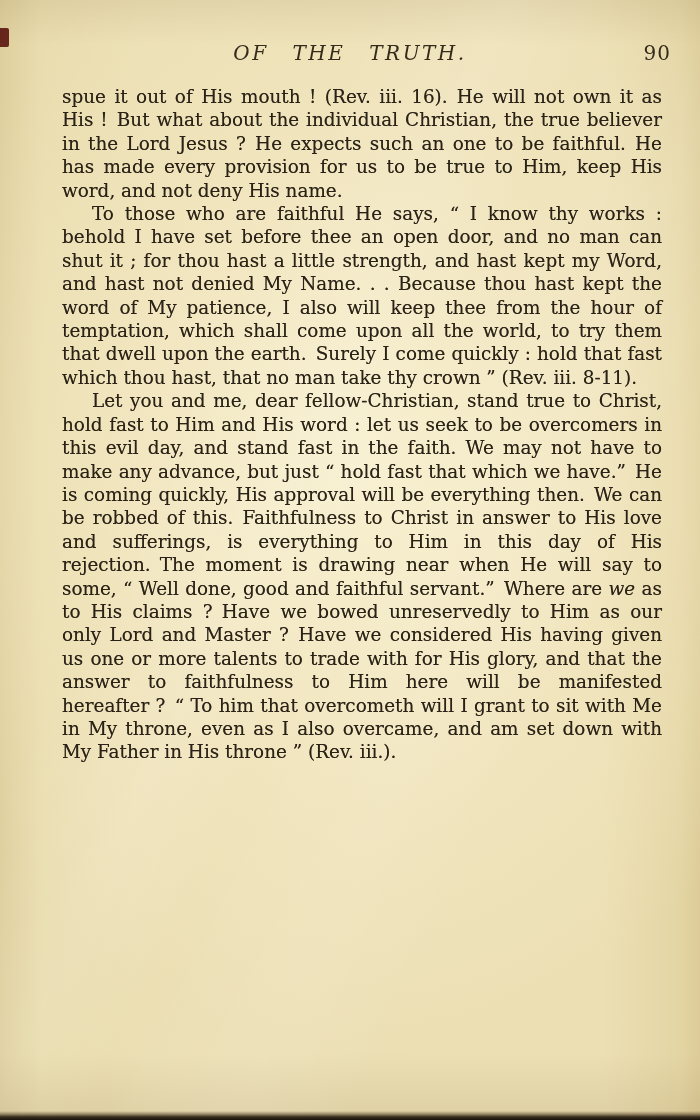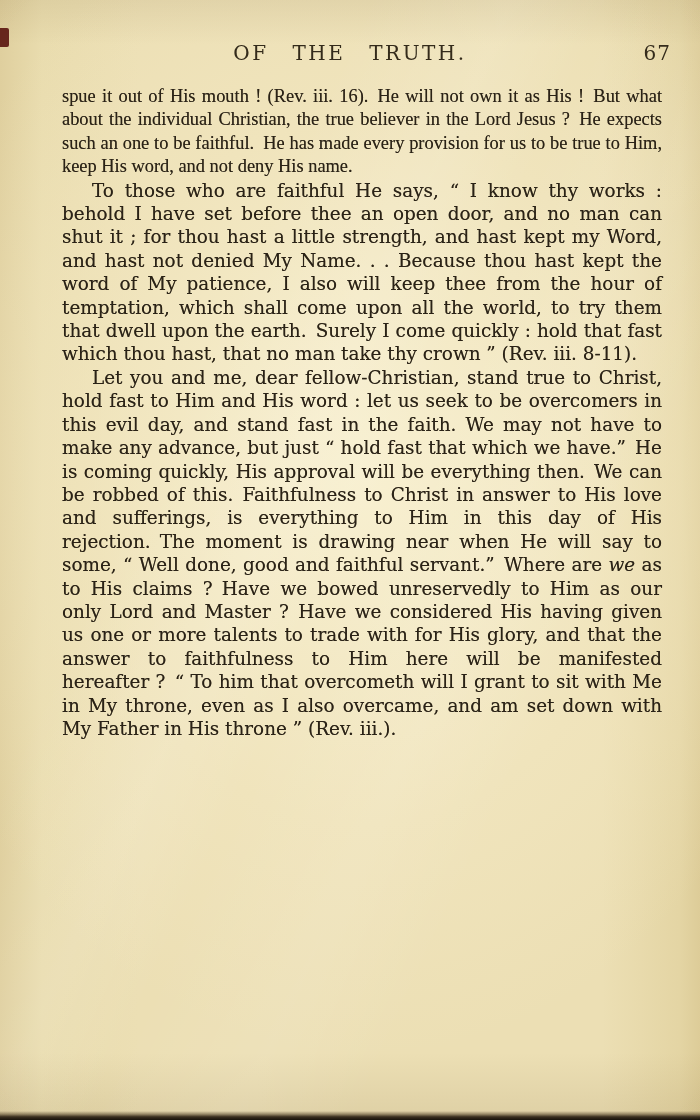--- a/index.html
+++ b/index.html
@@ -40,20 +40,21 @@
   }
   
   .corner-mark {
     position: absolute; left: 0; top: 28px; width: 9px; height: 19px;
     background: #5a140e; opacity: 0.9;
     border-radius: 0 2px 2px 0;
   }
   .running-head {
     position: absolute; top: 41px; left: 50px; width: 600px;
     text-align: center;
+    font-style: italic;
     font-size: 20px;
     letter-spacing: 2.5px;
     word-spacing: 15px;
     color: #342b1b;
     white-space: nowrap;
   }
   .page-number {
     position: absolute; top: 41px; right: 29px;
     font-size: 20px;
     letter-spacing: 1px;
@@ -64,33 +65,33 @@
     font-size: 18.4px;
     line-height: 23.4px;
     text-align: justify;
     color: #2a2216;
     text-shadow: 0 0 0.5px rgba(42,34,22,0.55);
   }
   .body-text p.para {
     margin: 0;
     text-indent: 30px;
   }
-  .body-text p.para:first-child { text-indent: 0; font-family: Liberation Serif, serif; }
+  .body-text p.para:first-child { text-indent: 0; }
 </style>
 </head>
 <body>
 
 <div class="page">
   <div class="vignette"></div>
   <div class="sheen"></div>
   <div class="corner-mark"></div>
 
   <div class="running-head">OF THE TRUTH.</div>
 
-  <div class="page-number">67</div>
+  <div class="page-number">90</div>
 
   <div class="body-text">
       <p class="para">spue it out of His mouth&nbsp;! (Rev. iii. 16). He will not own it as His&nbsp;! But what about the individual Christian, the true believer in the Lord Jesus&nbsp;? He expects such an one to be faithful. He has made every provision for us to be true to Him, keep His word, and not deny His name.</p>
       <p class="para">To those who are faithful He says, “&nbsp;I know thy works&nbsp;: behold I have set before thee an open door, and no man can shut it&nbsp;; for thou hast a little strength, and hast kept my Word, and hast not denied My Name. . . Because thou hast kept the word of My patience, I also will keep thee from the hour of temptation, which shall come upon all the world, to try them that dwell upon the earth. Surely I come quickly&nbsp;: hold that fast which thou hast, that no man take thy crown&nbsp;” (Rev. iii. 8-11).</p>
       <p class="para">Let you and me, dear fellow-Christian, stand true to Christ, hold fast to Him and His word&nbsp;: let us seek to be overcomers in this evil day, and stand fast in the faith. We may not have to make any advance, but just “&nbsp;hold fast that which we have.” He is coming quickly, His approval will be everything then. We can be robbed of this. Faithfulness to Christ in answer to His love and sufferings, is everything to Him in this day of His rejection. The moment is drawing near when He will say to some, “&nbsp;Well done, good and faithful servant.” Where are <i>we</i> as to His claims&nbsp;? Have we bowed unreservedly to Him as our only Lord and Master&nbsp;? Have we considered His having given us one or more talents to trade with for His glory, and that the answer to faithfulness to Him here will be manifested hereafter&nbsp;? “&nbsp;To him that overcometh will I grant to sit with Me in My throne, even as I also overcame, and am set down with My Father in His throne&nbsp;” (Rev. iii.).</p>
     </div>
 
   <div class="bottom-edge"></div>
 </div>
 

